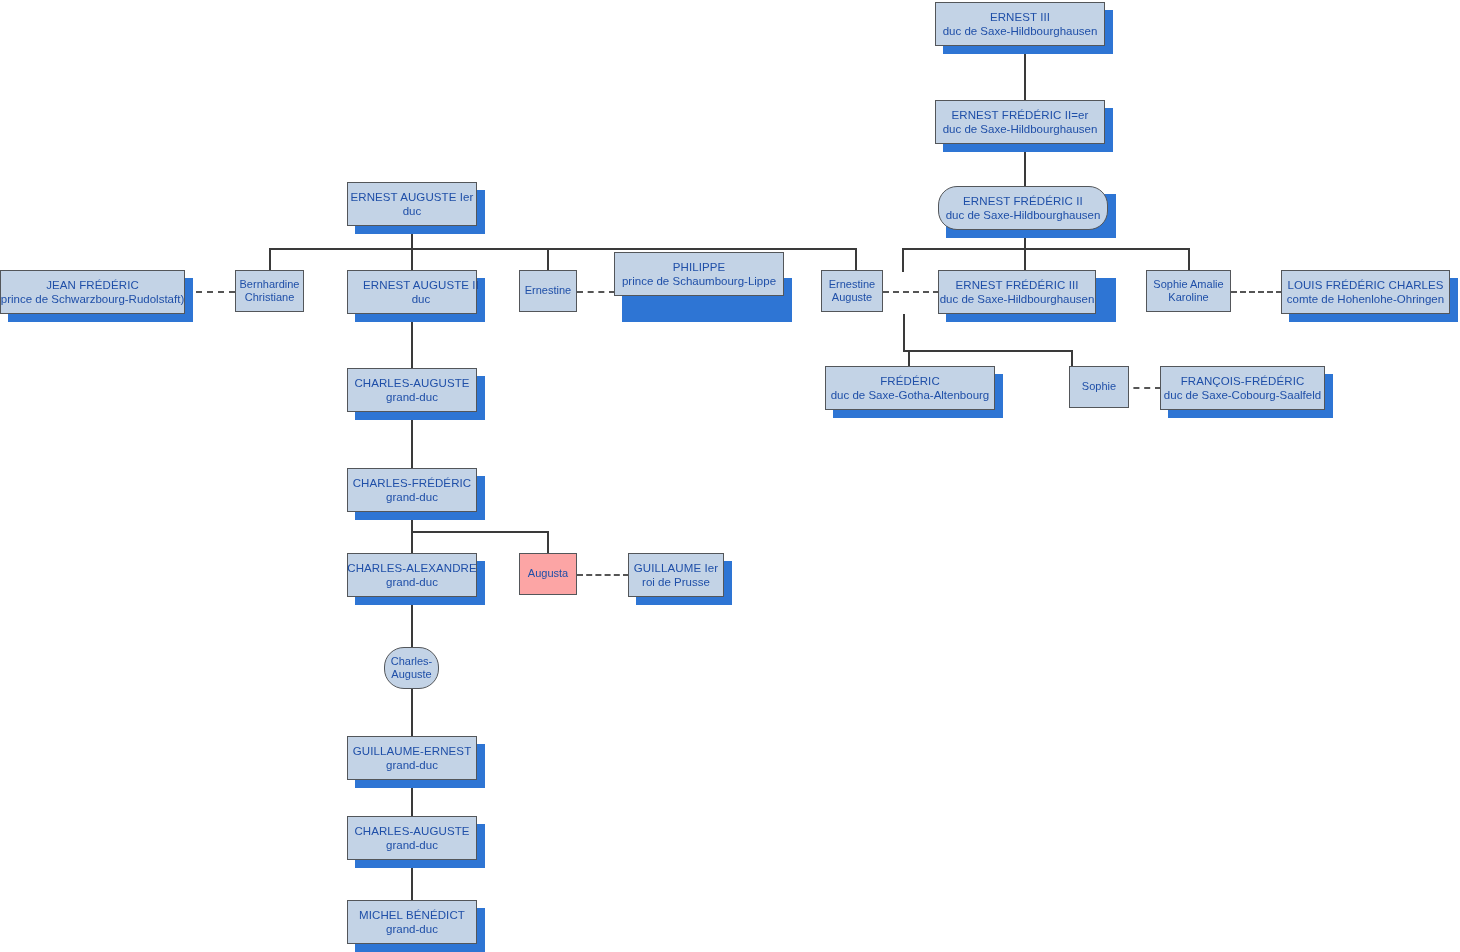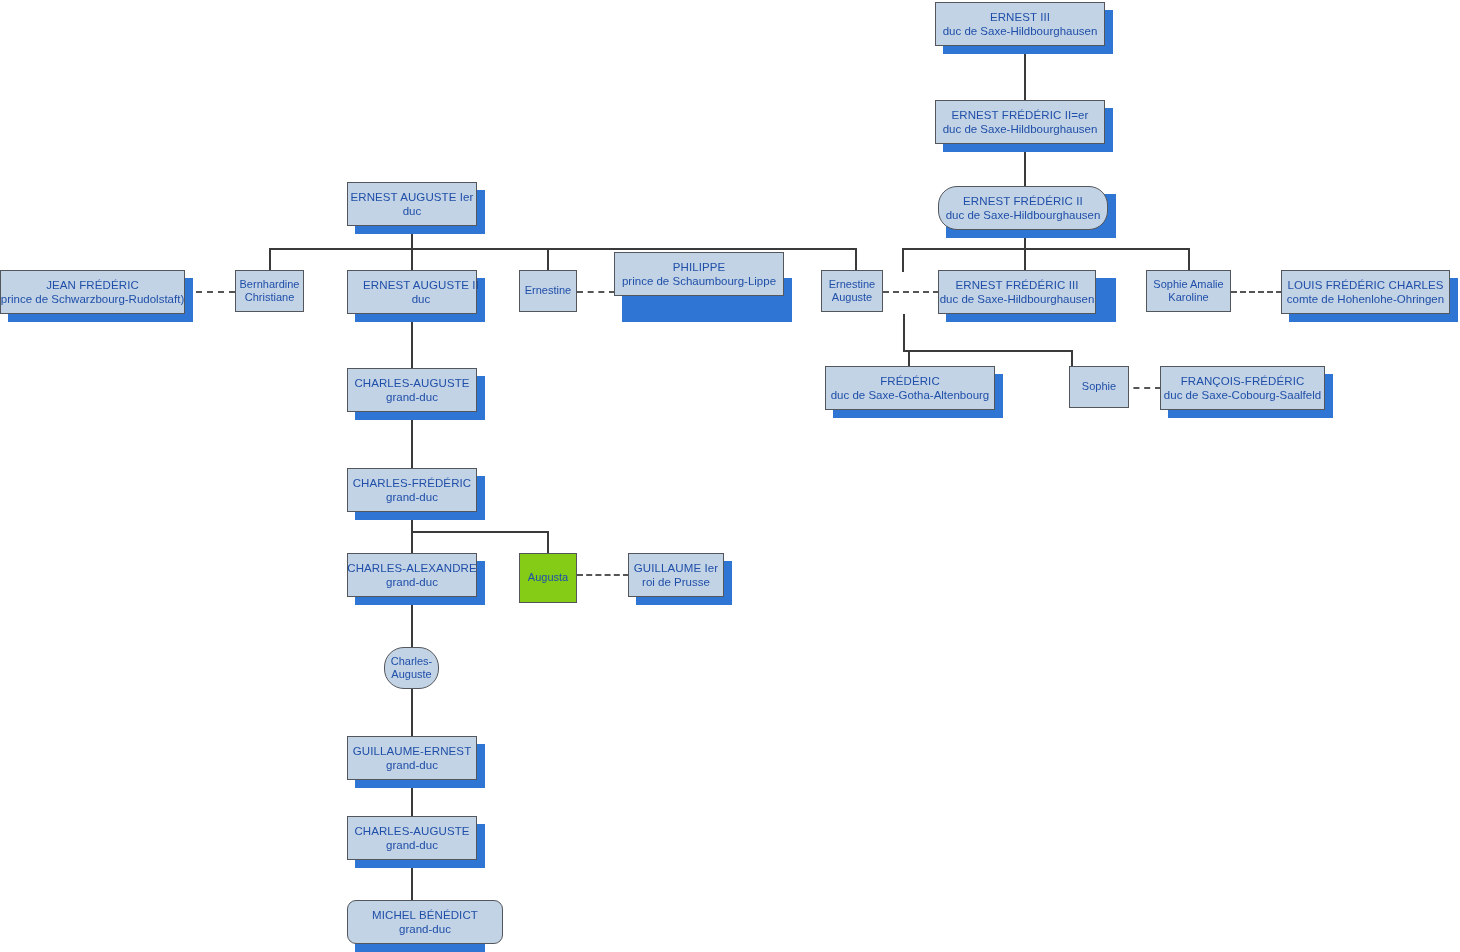--- a/index.html
+++ b/index.html
@@ -195,36 +195,36 @@
       <span class="ti">grand-duc</span>
     </div>
     <div class="node big" style="left: 347px; top: 468px; width: 130px; height: 44px; background: rgb(195, 211, 230); border-color: rgb(83, 86, 90); color: rgb(31, 79, 168);">
       <span class="nm">CHARLES-FRÉDÉRIC</span>
       <span class="ti">grand-duc</span>
     </div>
     <div class="node big" style="left: 347px; top: 553px; width: 130px; height: 44px; background: rgb(195, 211, 230); border-color: rgb(83, 86, 90); color: rgb(31, 79, 168);">
       <span class="nm">CHARLES-ALEXANDRE</span>
       <span class="ti">grand-duc</span>
     </div>
-    <div class="node small" style="left: 519px; top: 553px; width: 58px; height: 50px; background: #84cc16; border-color: rgb(83, 86, 90); color: rgb(31, 79, 168);">
+    <div class="node small" style="left: 519px; top: 553px; width: 58px; height: 42px; background: #fca5a5; border-color: rgb(83, 86, 90); color: rgb(31, 79, 168);">
       <span class="nm">Augusta</span>
     </div>
     <div class="node big" style="left: 628px; top: 553px; width: 96px; height: 44px; background: rgb(195, 211, 230); border-color: rgb(83, 86, 90); color: rgb(31, 79, 168);">
       <span class="nm">GUILLAUME Ier</span>
       <span class="ti">roi de Prusse</span>
     </div>
     <div class="node small" style="left: 384px; top: 647px; width: 55px; height: 42px; background: rgb(195, 211, 230); border-color: rgb(83, 86, 90); color: rgb(31, 79, 168); border-radius: 20px;">
       <span class="nm">Charles-</span>
       <span class="ti">Auguste</span>
     </div>
     <div class="node big" style="left: 347px; top: 736px; width: 130px; height: 44px; background: rgb(195, 211, 230); border-color: rgb(83, 86, 90); color: rgb(31, 79, 168);">
       <span class="nm">GUILLAUME-ERNEST</span>
       <span class="ti">grand-duc</span>
     </div>
     <div class="node big" style="left: 347px; top: 816px; width: 130px; height: 44px; background: rgb(195, 211, 230); border-color: rgb(83, 86, 90); color: rgb(31, 79, 168);">
       <span class="nm">CHARLES-AUGUSTE</span>
       <span class="ti">grand-duc</span>
     </div>
-    <div class="node big" style="left: 347px; top: 900px; width: 156px; height: 44px; background: rgb(195, 211, 230); border-color: rgb(83, 86, 90); color: rgb(31, 79, 168); border-radius: 9px;">
+    <div class="node big" style="left: 347px; top: 900px; width: 130px; height: 44px; background: rgb(195, 211, 230); border-color: rgb(83, 86, 90); color: rgb(31, 79, 168);">
       <span class="nm">MICHEL BÉNÉDICT</span>
       <span class="ti">grand-duc</span>
     </div>
   </div>
 
 </body></html>

